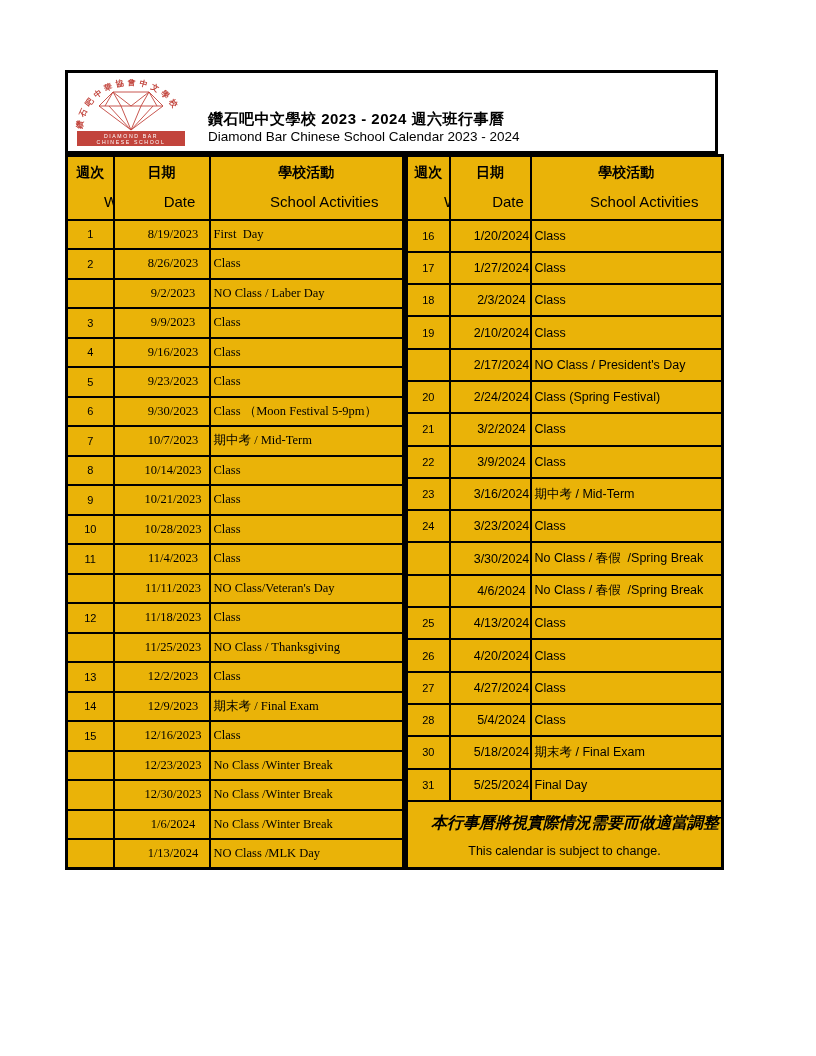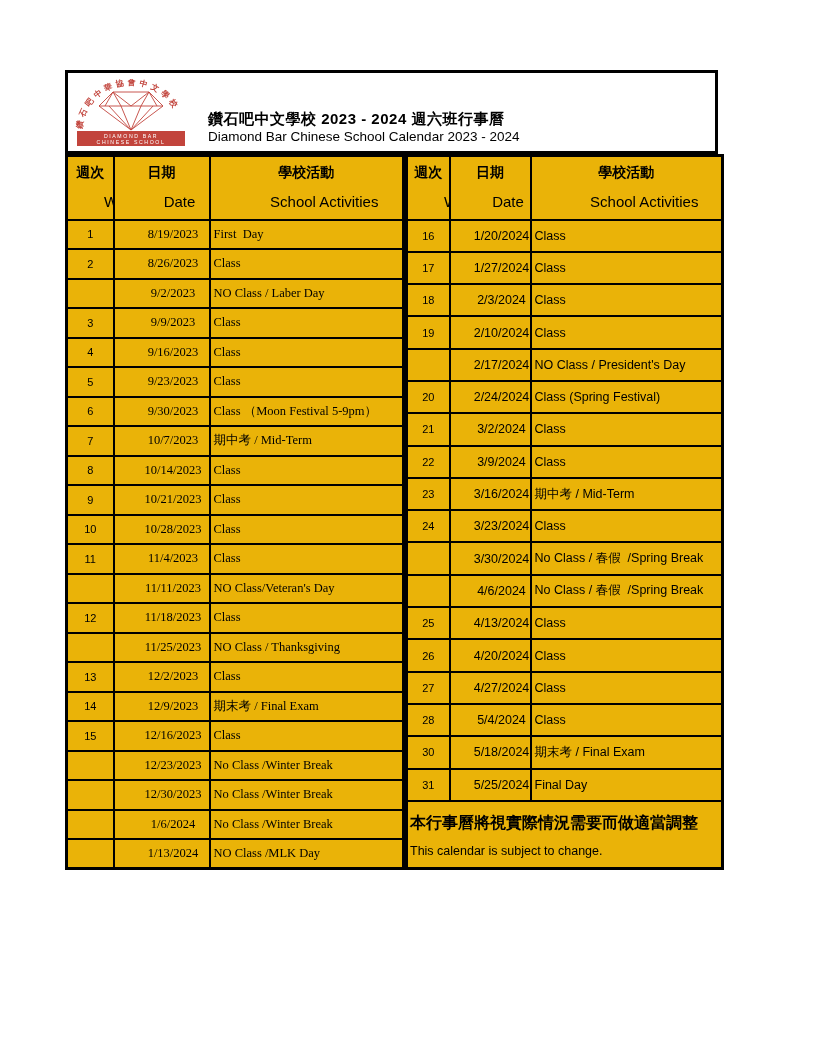--- a/index.html
+++ b/index.html
@@ -41,22 +41,22 @@
   td.date-cell { text-align: center; padding-left: 23px; }
   td.activity-cell { text-align: left; padding-left: 3px; white-space: pre-wrap; }
 
   .cal-left  td.date-cell,
   .cal-left  td.activity-cell { font-family: "Liberation Serif", serif; font-size: 12.5px; }
   .cal-right td.date-cell,
   .cal-right td.activity-cell { font-family: Liberation Sans, sans-serif; font-size: 12.5px; }
 
   
   td.footer-cell { vertical-align: top; padding: 6px 2px 4px 2px; }
-  .note-zh { font-size: 16px; font-weight: bold; text-align: left; white-space: nowrap; letter-spacing: 0px; }
-  .note-en { font-size: 12.5px; margin-top: 10px; }
+  .note-zh { font-size: 16px; font-weight: bold; text-align: right; white-space: nowrap; letter-spacing: 0px; font-style: italic; }
+  .note-en { font-size: 12.5px; text-align: center; margin-top: 10px; }
 </style>
 </head>
 <body>
 
 <div class="page">
 
   <div class="header-box">
     <div class="logo">
       <svg viewBox="0 0 114 68">
         <defs>

